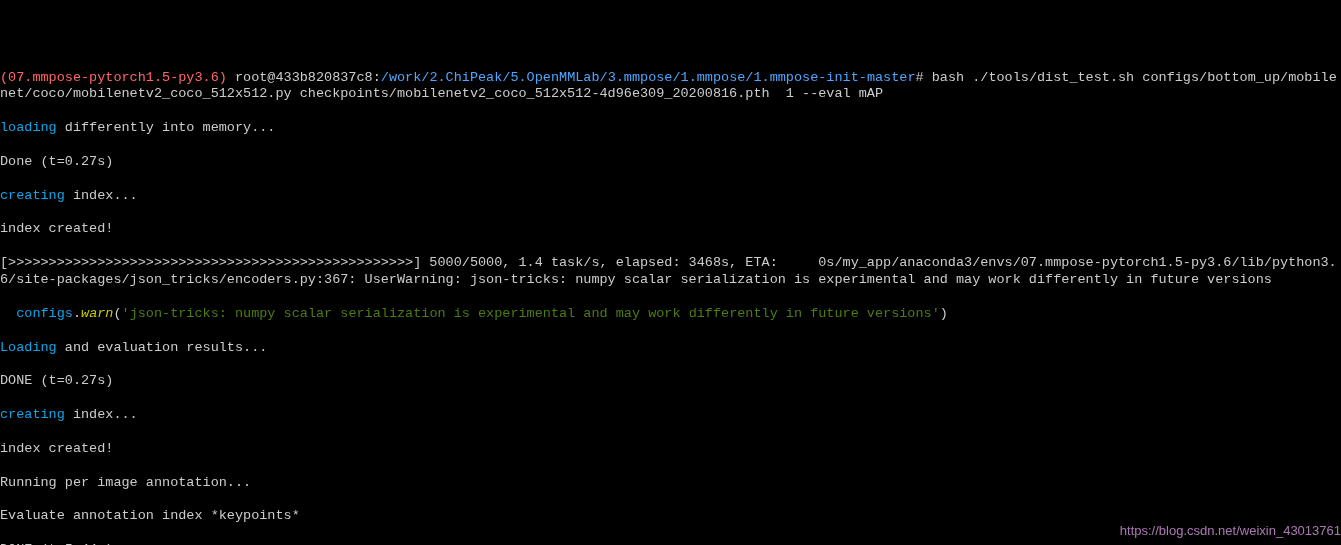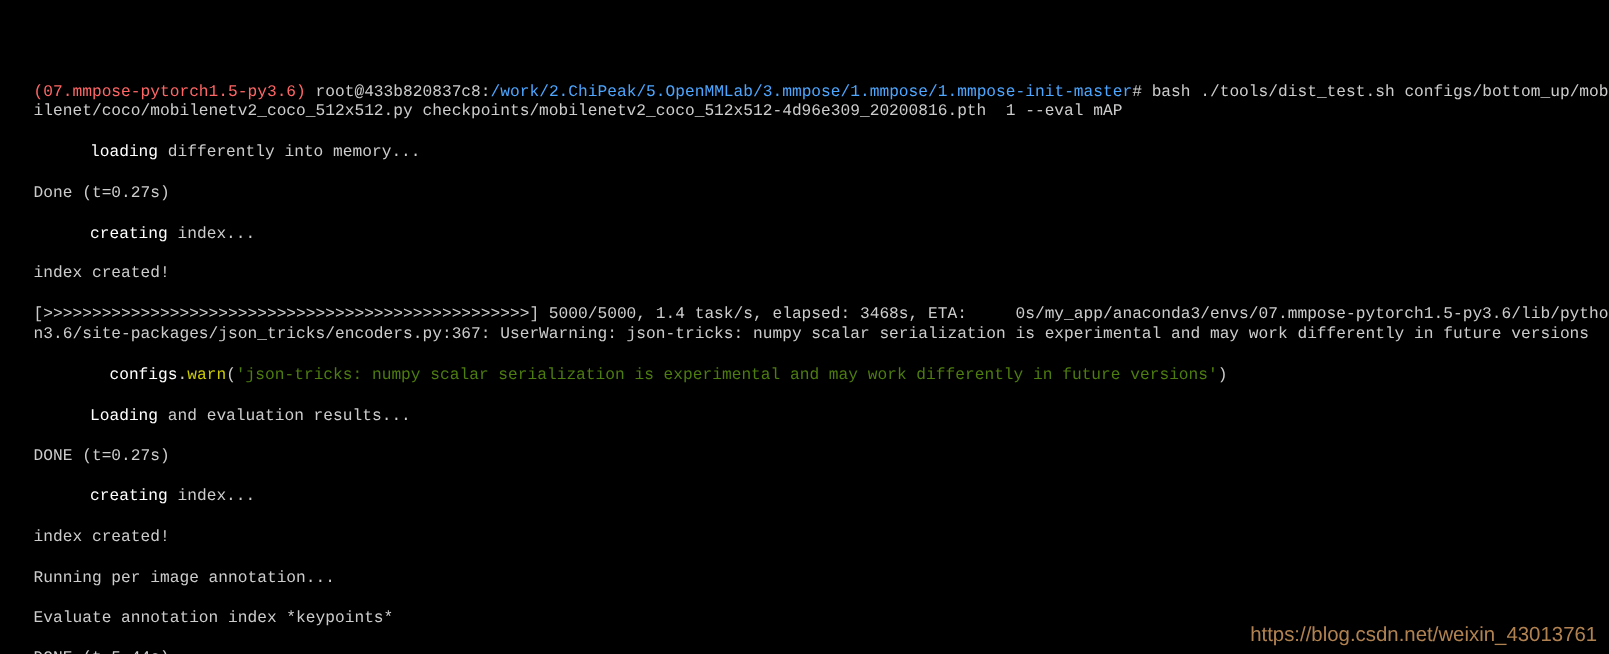--- a/index.html
+++ b/index.html
@@ -16,50 +16,49 @@
       width: 1341px;
       height: 545px;
       padding: 2px 0;
       white-space: pre;
       overflow: hidden;
       position: relative;
     }
     .line {
       white-space: pre-wrap;
       word-break: break-all;
-      margin-left: 28px;
     }
     .prompt-env {
       color: #ff6666;
     }
     .prompt-user {
       color: #cccccc;
     }
     .prompt-path {
       color: #4da6ff;
     }
     .cyan {
-      color: #ffffff;
-      padding-left: 47px;
+      color: #0ea5e9;
     }
     .white {
       color: #cccccc;
     }
     .yellow {
       color: #cccc00;
+      font-style: italic;
     }
     .orange {
       color: #4d7c0f;
     }
     .watermark {
       position: absolute;
-      right: 10px;
+      right: 0;
       bottom: 6px;
-      color: #fdba74;
-      font-size: 17px;
+      color: #f0abfc;
+      font-size: 13px;
       font-family: Arial, sans-serif;
       opacity: 0.7;
     }
   </style>
 </head>
 <body>
 
 
 
 <div class="line"><span class="prompt-env">(07.mmpose-pytorch1.5-py3.6) </span><span class="prompt-user">root@433b820837c8</span><span class="white">:</span><span class="prompt-path">/work/2.ChiPeak/5.OpenMMLab/3.mmpose/1.mmpose/1.mmpose-init-master</span><span class="white"># </span><span class="white">bash ./tools/dist_test.sh configs/bottom_up/mobilenet/coco/mobilenetv2_coco_512x512.py checkpoints/mobilenetv2_coco_512x512-4d96e309_20200816.pth  1 --eval mAP</span></div>

